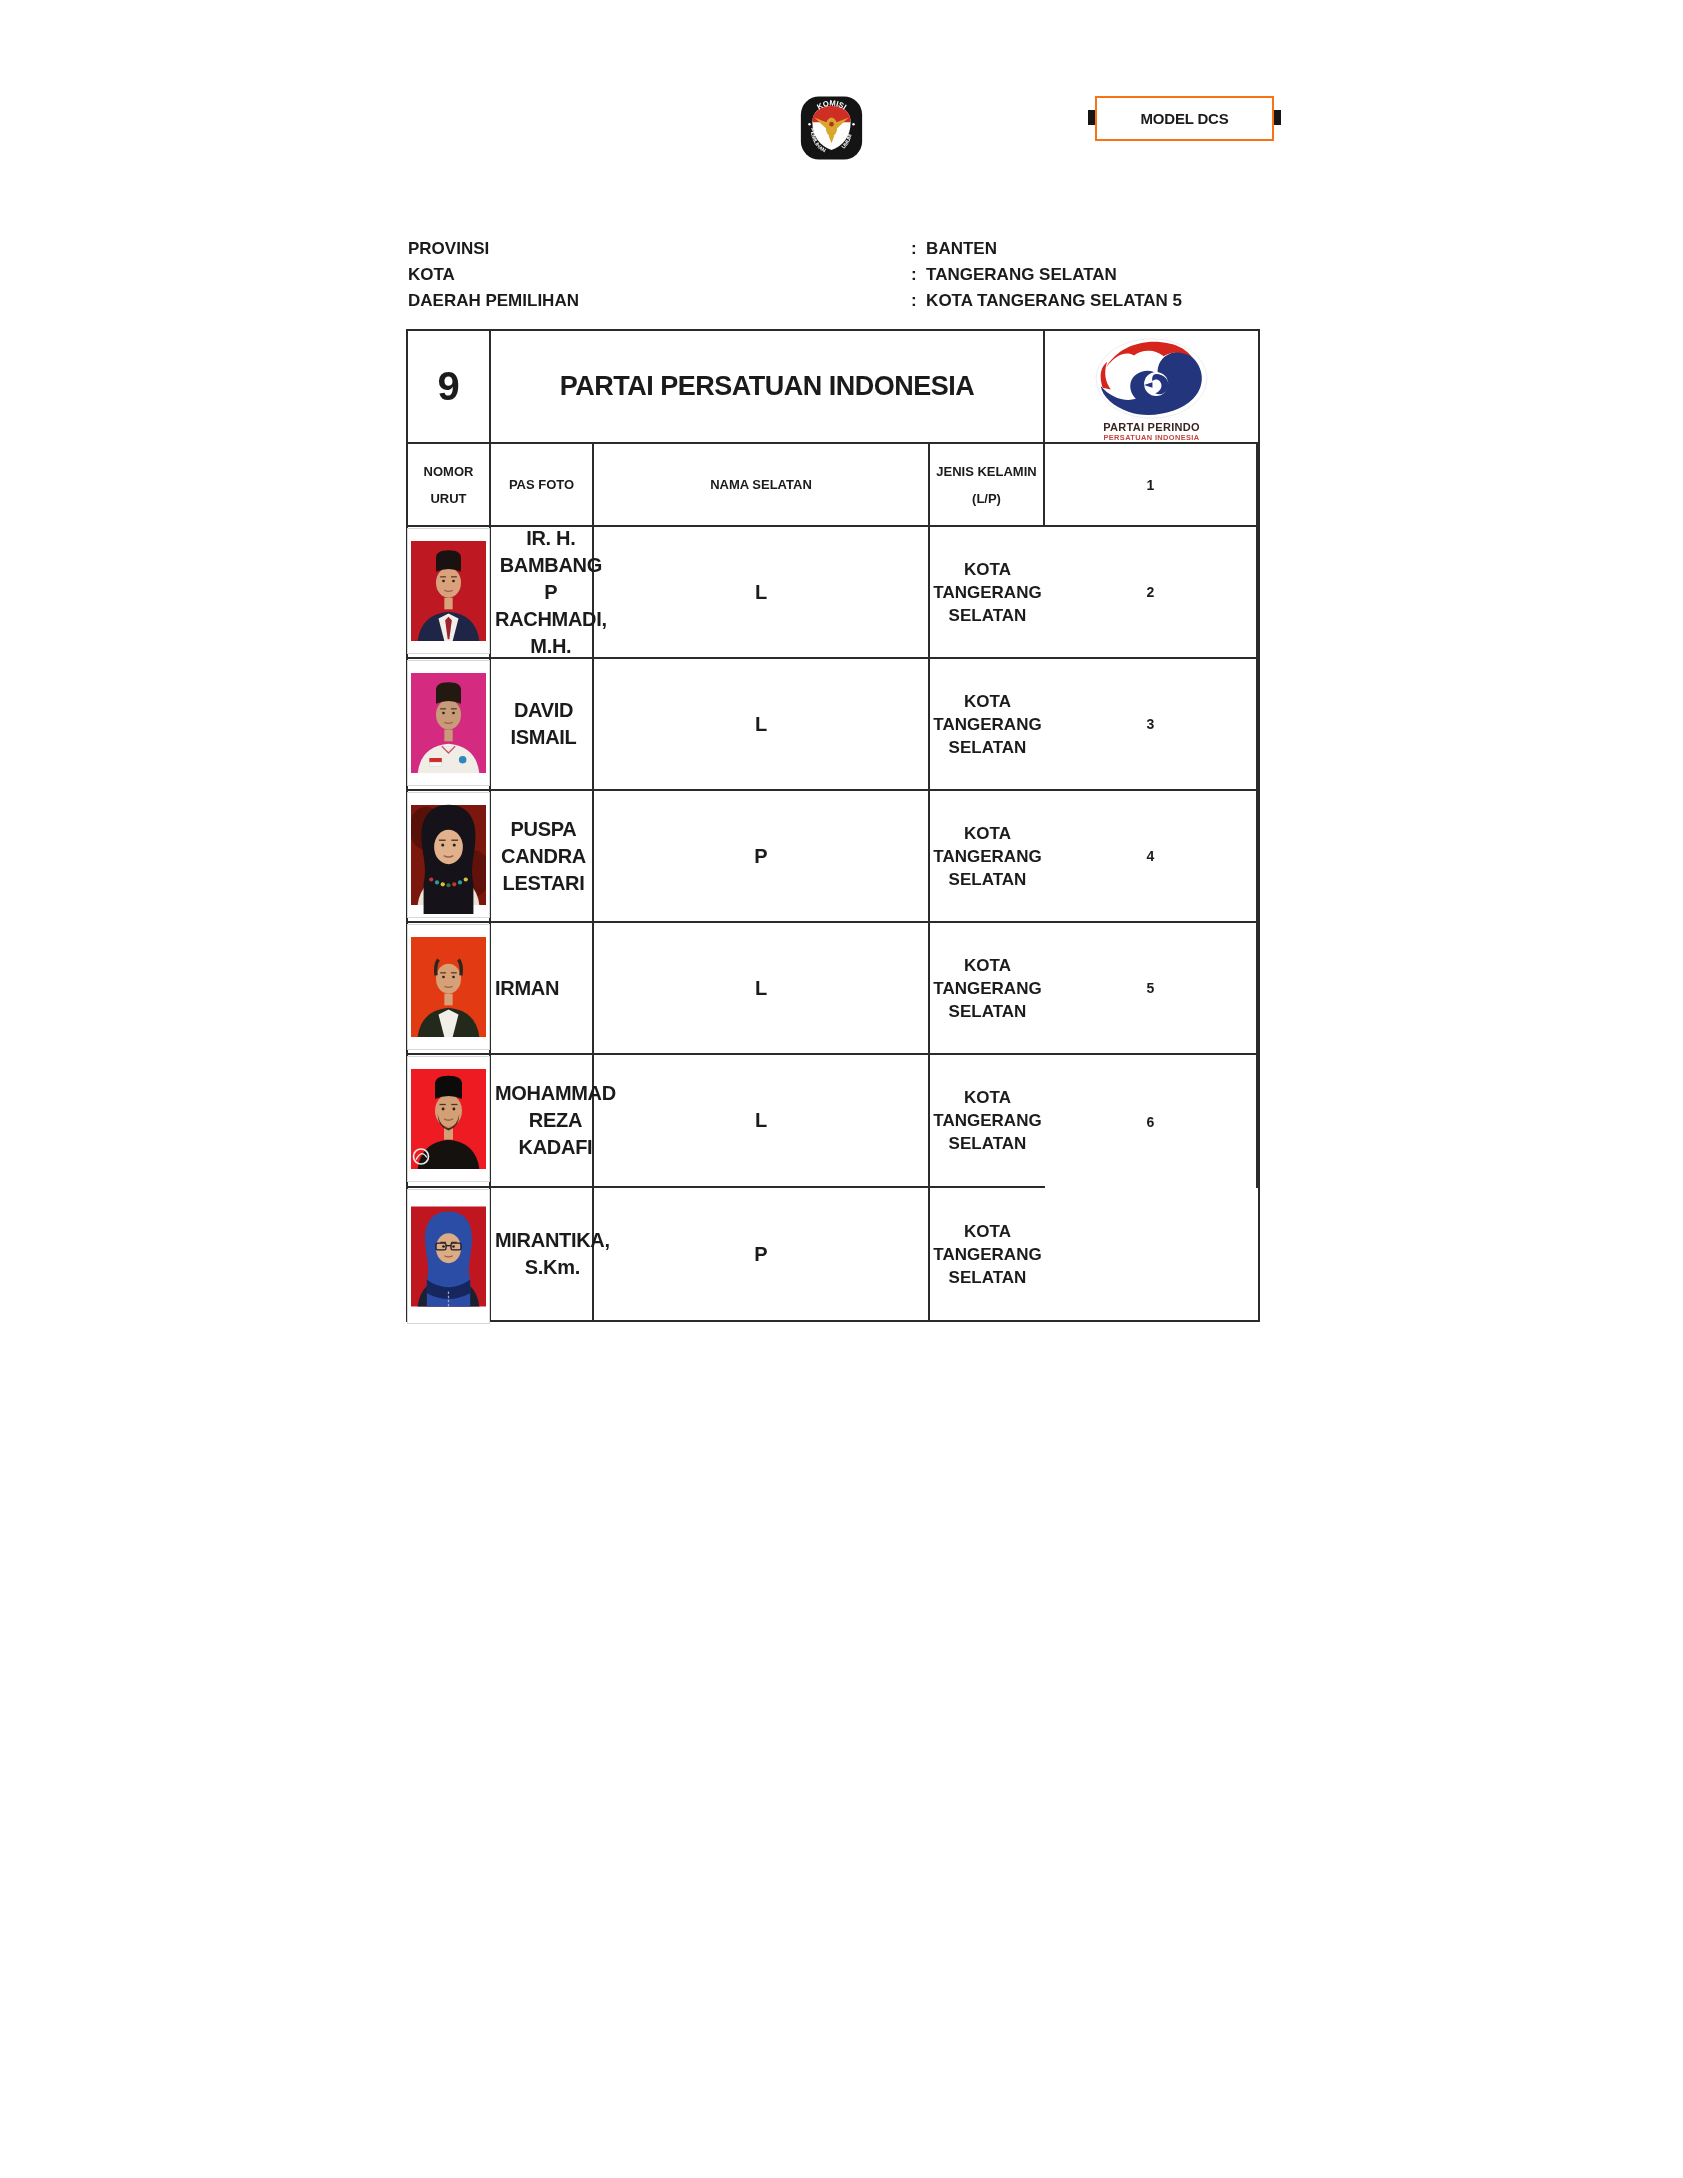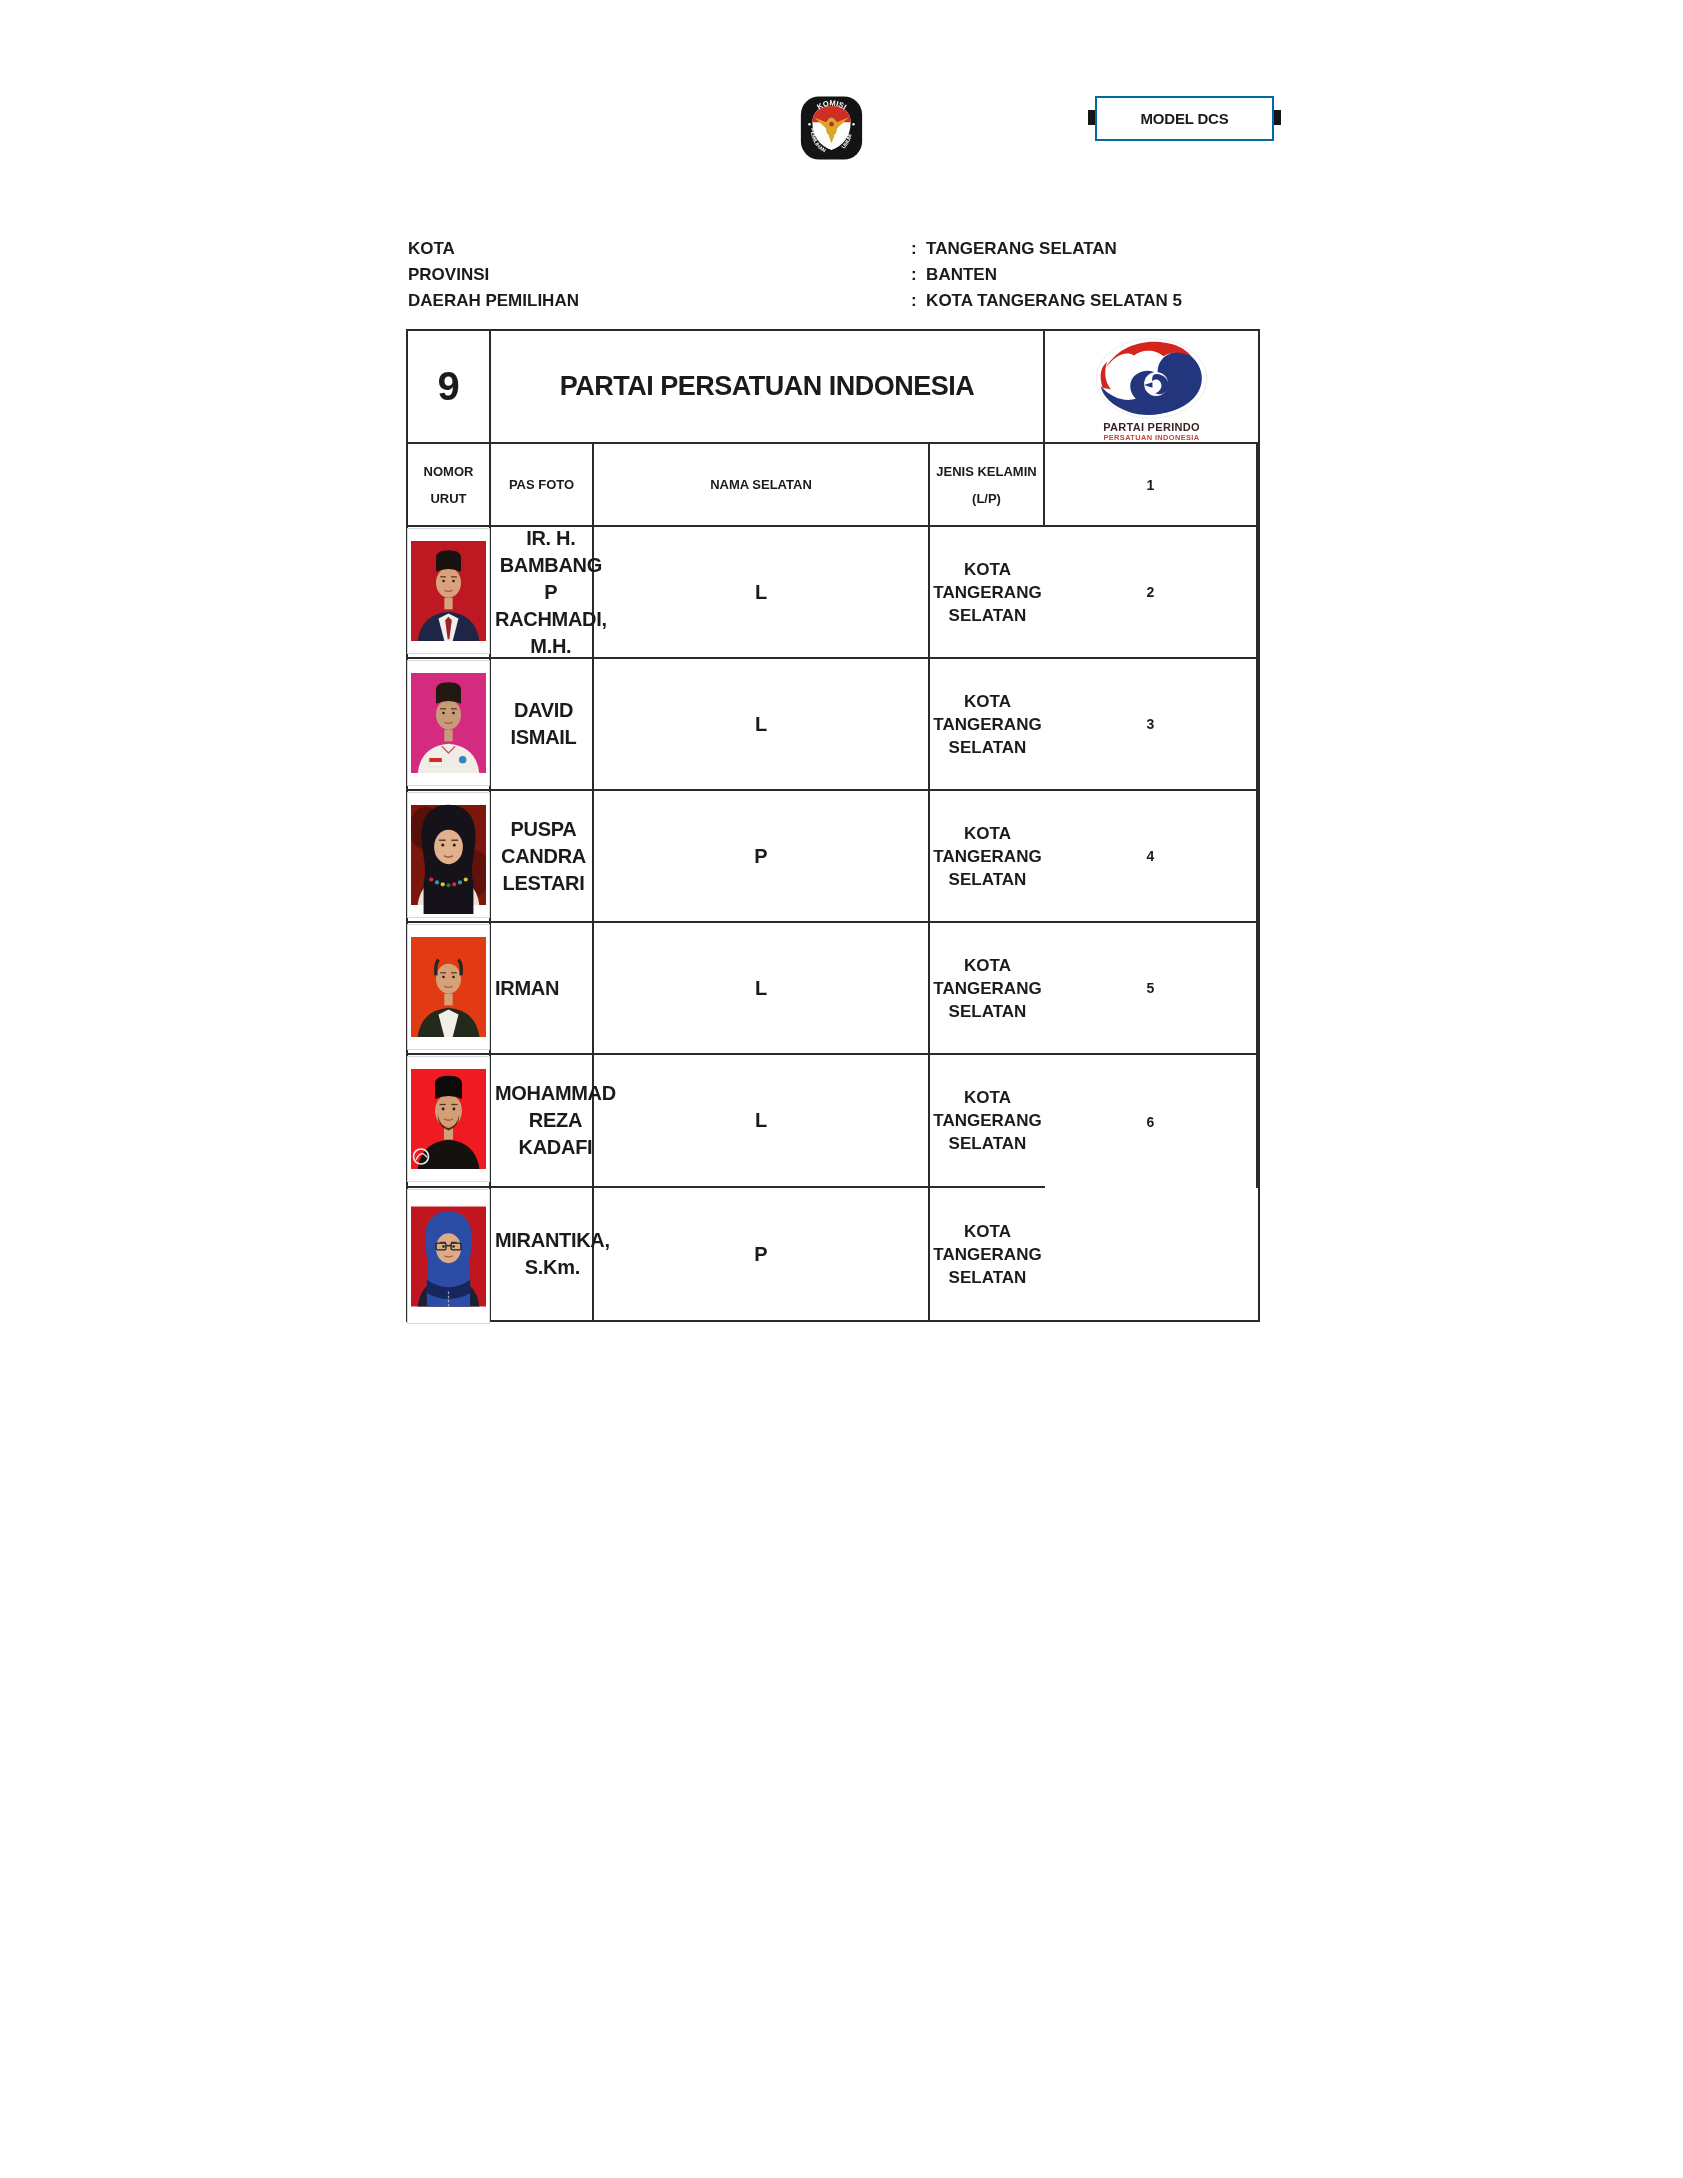--- a/index.html
+++ b/index.html
@@ -2,21 +2,21 @@
 <html><head>
 <meta charset="utf-8">
 <style>
   html,body{margin:0;padding:0;background:#ffffff;}
   .page{position:relative;width:1683px;height:2178px;background:#ffffff;overflow:hidden;
         font-family:"Liberation Sans", sans-serif;color:#1b1b1b;}
 
   
   .kpu{position:absolute;left:798px;top:95px;width:67px;height:66px;}
   .model-box{position:absolute;left:1095px;top:96px;width:175px;height:41px;
-             border:2px solid #0369a1;background:#fff;display:flex;align-items:center;justify-content:center;
+             border:2px solid #f97316;background:#fff;display:flex;align-items:center;justify-content:center;
              font-size:15px;font-weight:bold;letter-spacing:-0.2px;}
   .tick{position:absolute;width:7px;height:15px;background:#161616;top:12px;}
   .tick.tl{left:-9px;} .tick.tr{right:-9px;}
 
   
   .titles{position:absolute;left:406px;top:173px;width:861px;text-align:center;
           font-weight:bold;font-size:17px;letter-spacing:-0.3px;line-height:22px;}
   .meta{position:absolute;left:408px;top:239px;width:871px;font-weight:bold;font-size:17px;}
   .meta-row{position:relative;height:26px;}
   .meta-label{position:absolute;left:0;}
@@ -85,26 +85,26 @@
 
   <div class="model-box">
     <span class="tick tl"></span>
     <span>MODEL DCS</span>
     <span class="tick tr"></span>
   </div>
 
 
   <div class="meta">
     <div class="meta-row">
+      <span class="meta-label">PROVINSI</span>
+      <span class="meta-value">BANTEN</span>
+    </div>
+    <div class="meta-row">
       <span class="meta-label">KOTA</span>
       <span class="meta-value">TANGERANG SELATAN</span>
-    </div>
-    <div class="meta-row">
-      <span class="meta-label">PROVINSI</span>
-      <span class="meta-value">BANTEN</span>
     </div>
     <div class="meta-row">
       <span class="meta-label">DAERAH PEMILIHAN</span>
       <span class="meta-value">KOTA TANGERANG SELATAN 5</span>
     </div>
   </div>
 
   <div class="tbl">
 
     <div class="cell party-num">9</div>

